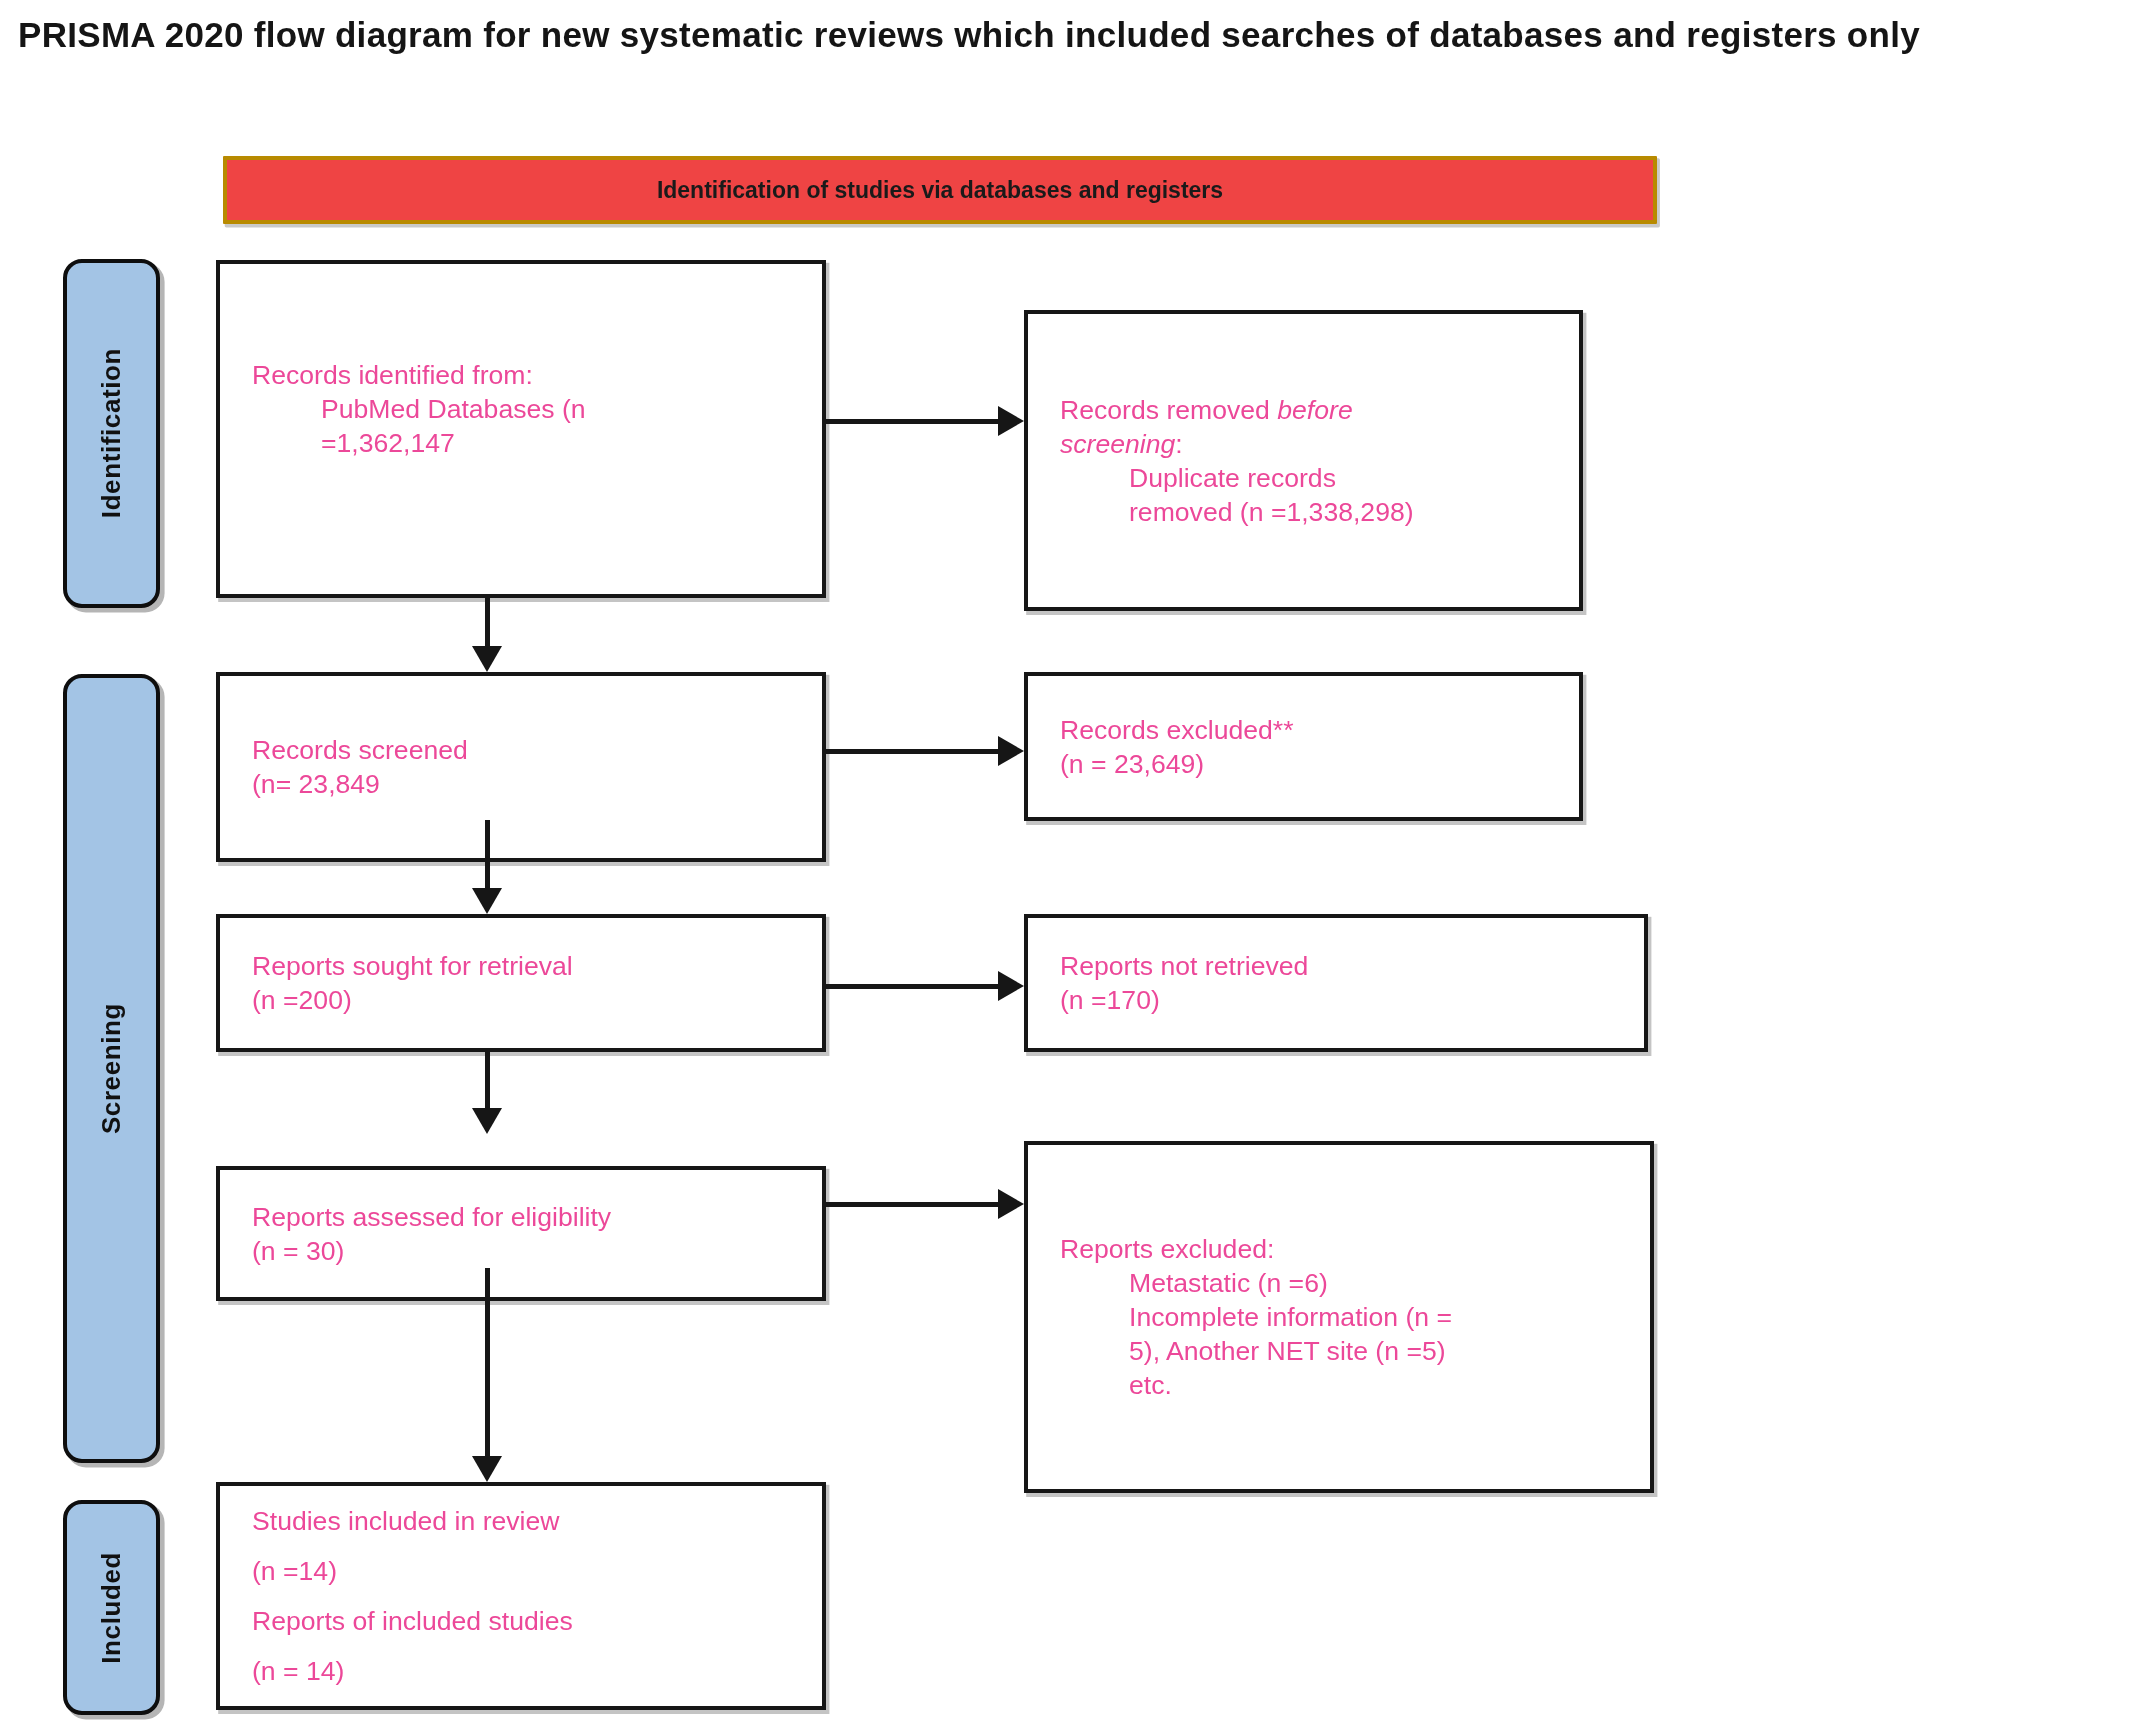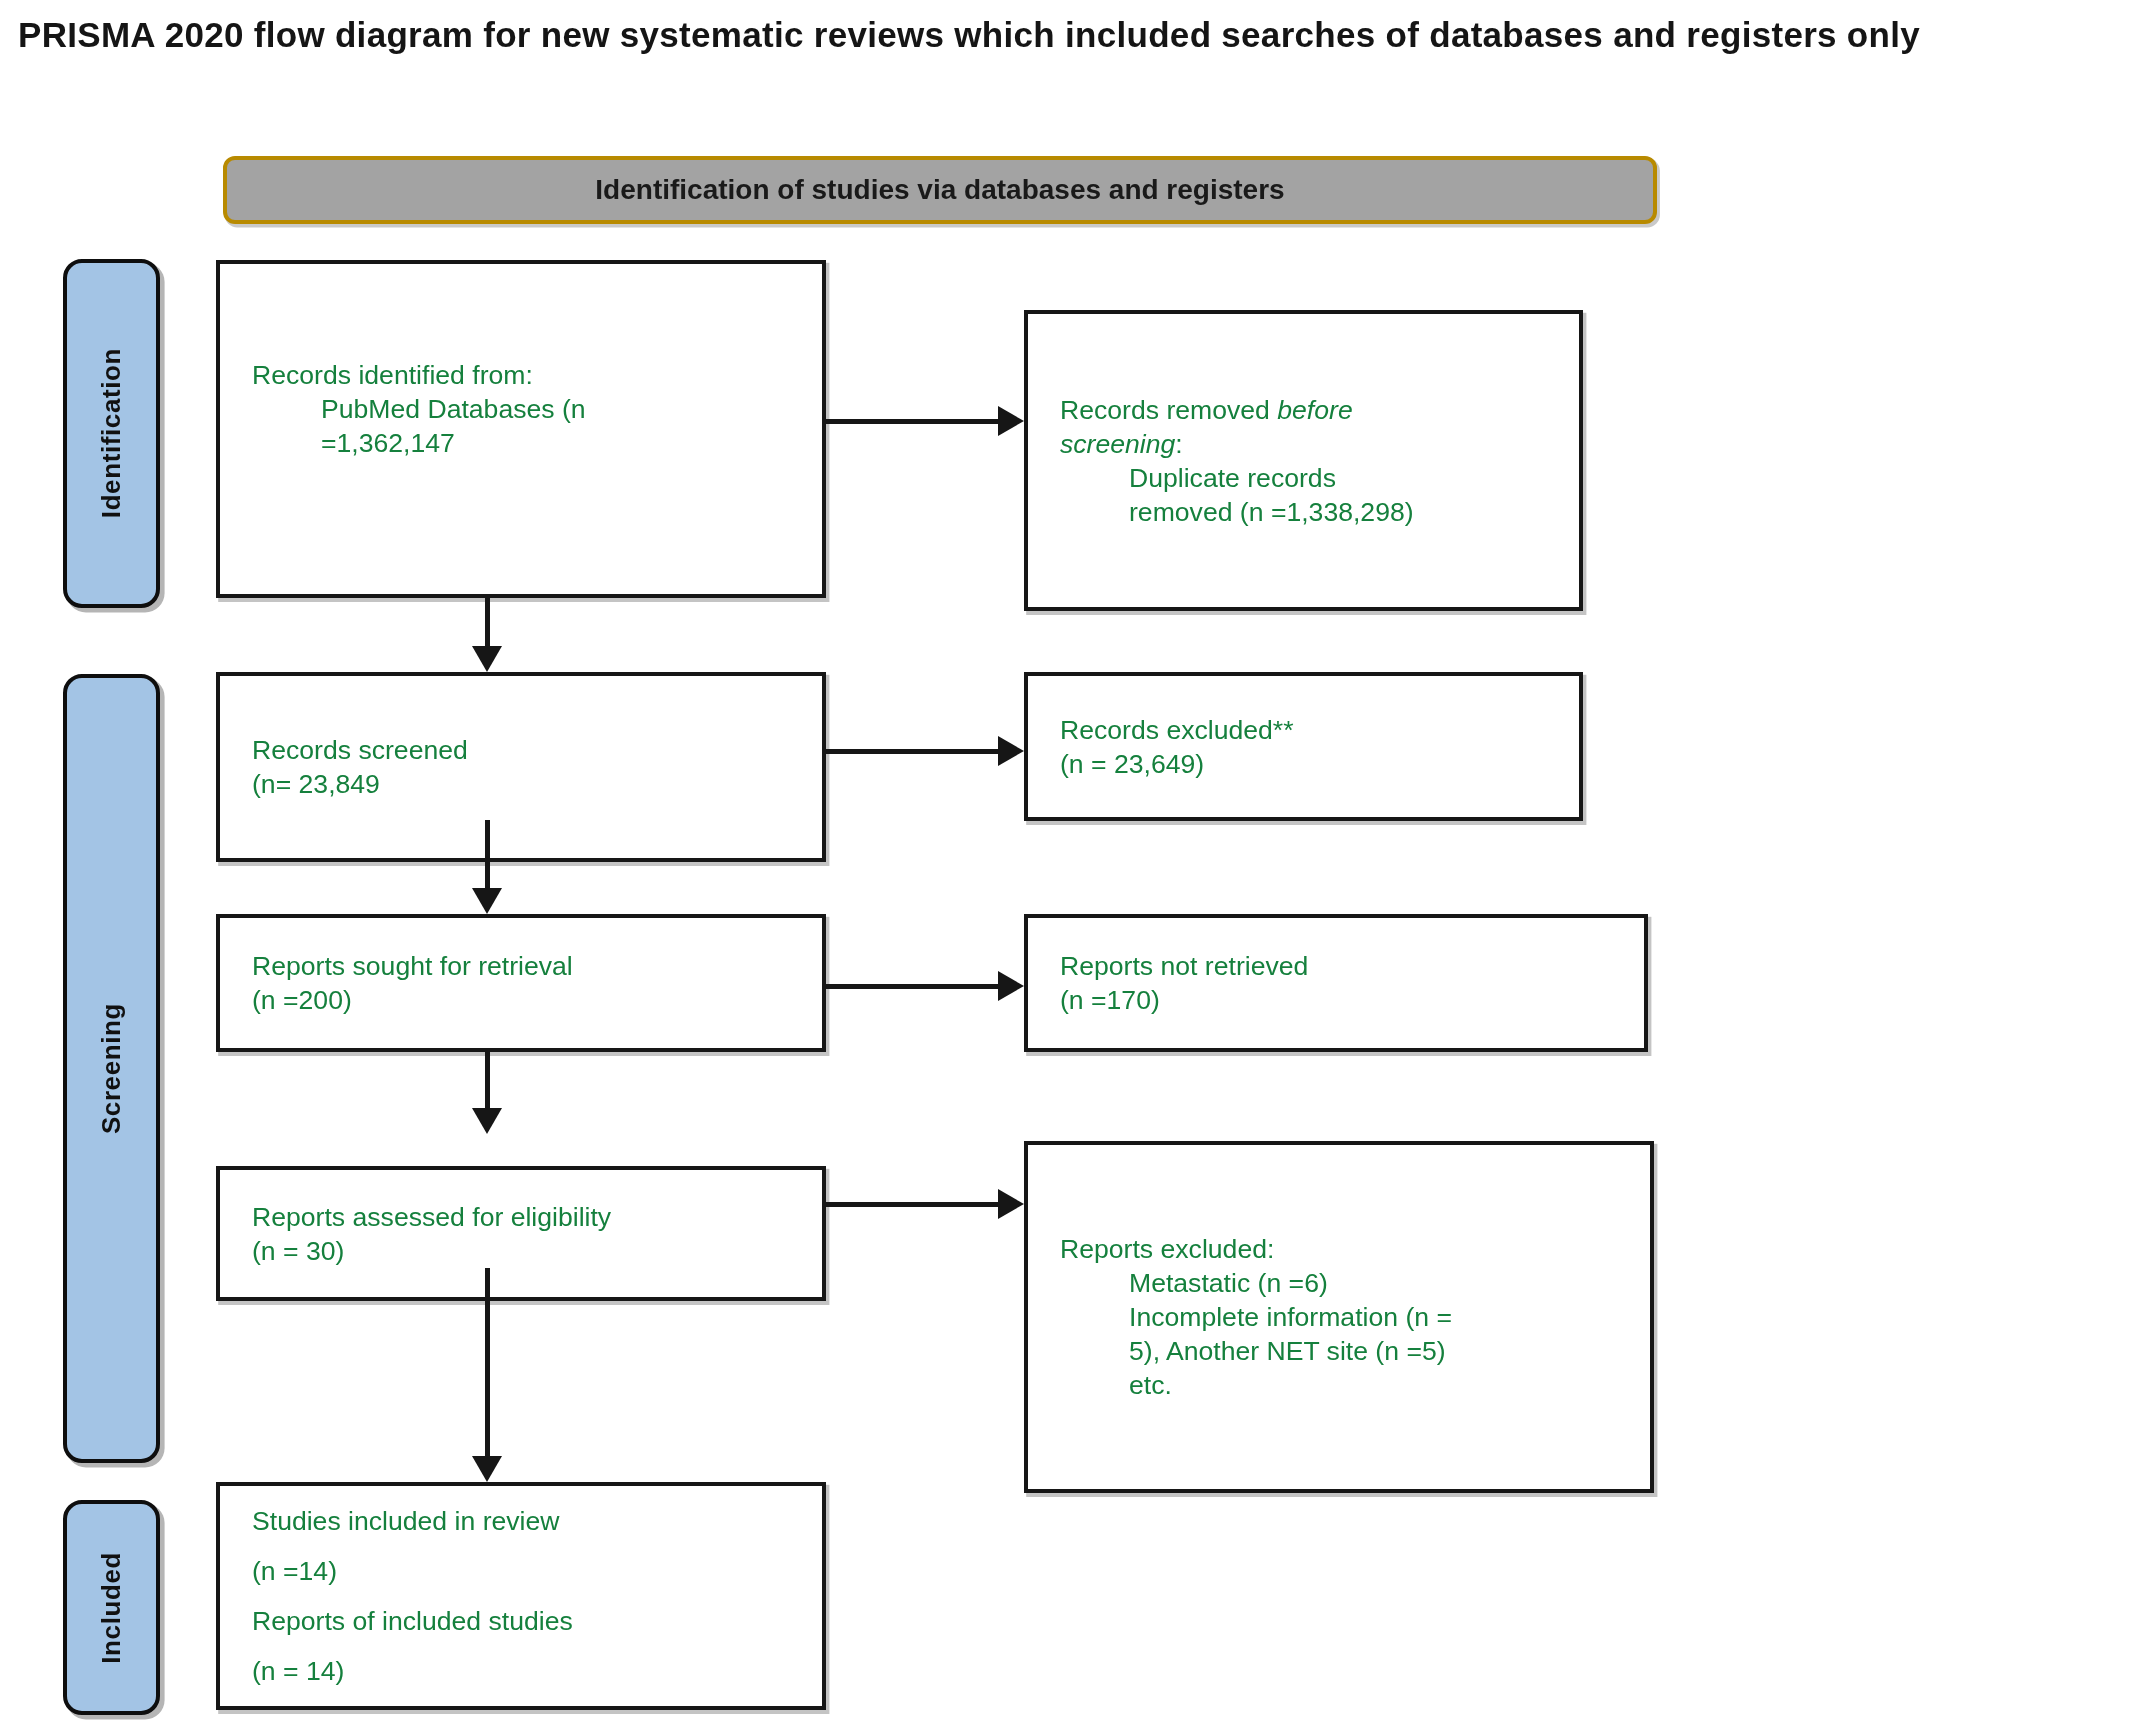--- a/index.html
+++ b/index.html
@@ -6,39 +6,39 @@
   body{
     width:2151px;height:1720px;position:relative;background:#ffffff;
     font-family:"Liberation Sans",sans-serif;color:#1c1c1c;overflow:hidden;
   }
   .title{
     position:absolute;left:18px;top:14.7px;width:2119px;
     font-size:35px;font-weight:700;letter-spacing:0.3px;color:#151515;white-space:nowrap;
   }
   .banner{
     position:absolute;left:223px;top:156px;width:1434px;height:68px;
-    background:#a3a3a3;border:4px solid #B88A00;border-radius:12px;
+    background:#ef4444;border:4px solid #B88A00;border-radius:1px;
     display:flex;align-items:center;justify-content:center;
-    font-size:28px;font-weight:700;color:#1a1a1a;box-sizing:border-box;
+    font-size:23px;font-weight:700;color:#1a1a1a;box-sizing:border-box;
     box-shadow:2.3px 2.8px 0 0.6px #c9c9c9;
   }
   .stage{
     position:absolute;left:63px;width:97px;
     background:#A3C4E5;border:4.5px solid #0e0e0e;border-radius:19px;
     display:flex;align-items:center;justify-content:center;box-sizing:border-box;
     box-shadow:4px 4px 0 0.6px #b5b5b5;
   }
   .stage span{
     writing-mode:vertical-rl;transform:rotate(180deg);
     font-size:26px;font-weight:700;color:#111;letter-spacing:0.6px;
   }
   .box{
     position:absolute;background:#ffffff;border:4.5px solid #161616;
     box-sizing:border-box;display:flex;flex-direction:column;justify-content:center;
-    padding:13.6px 17px 13.6px 32px;font-size:26.6px;line-height:34px;color:#15803d;
+    padding:13.6px 17px 13.6px 32px;font-size:26.6px;line-height:34px;color:#ec4899;
     box-shadow:2.8px 3.4px 0 0.6px #c4c4c4;
   }
   .box .line{white-space:nowrap;}
   .ind{padding-left:69px;}
   .it{font-style:italic;}
   .up{padding-bottom:54px;}
   .vshaft{position:absolute;width:5.1px;background:#161616;}
   .hshaft{position:absolute;height:5.1px;background:#161616;}
   .head-down{
     position:absolute;width:0;height:0;

